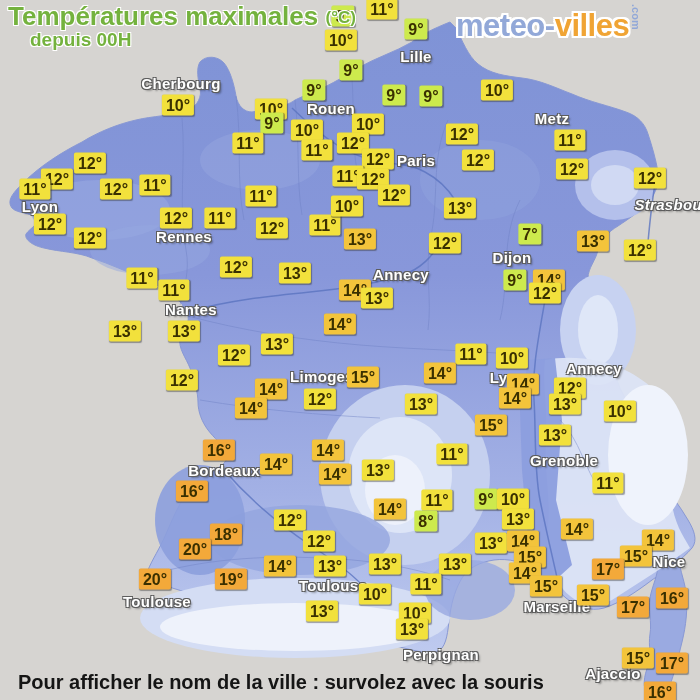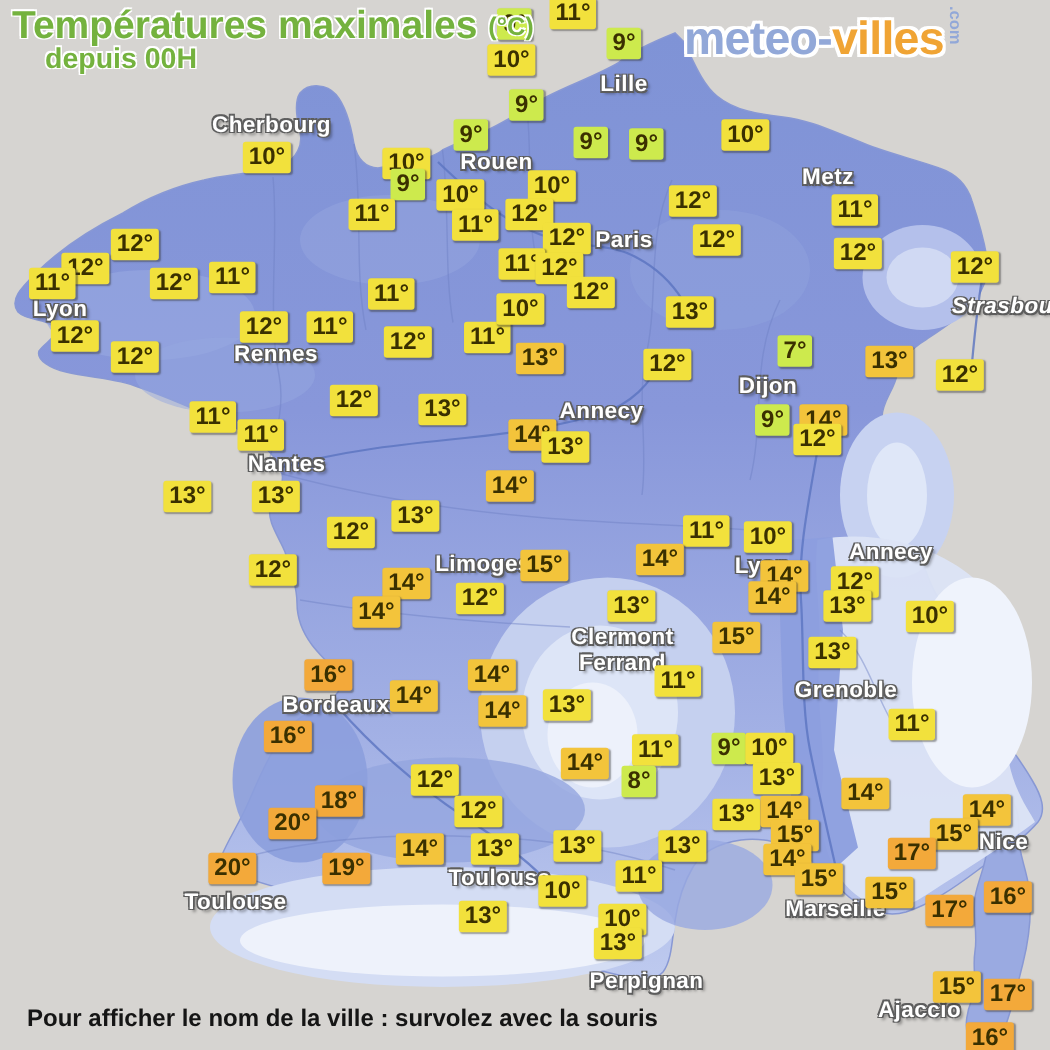--- a/index.html
+++ b/index.html
@@ -36,21 +36,21 @@
   .logo .lcom{display:inline-block;writing-mode:vertical-rl;font-size:11px;
         font-weight:bold;color:#92a8d8;letter-spacing:0;vertical-align:6px;
         text-shadow:none;margin-left:1px}
 
   .datebox{position:absolute;right:0;top:51px;z-index:20;background:#fdfdfd;
         font-family:"Liberation Mono","DejaVu Sans Mono",monospace;
         font-size:13px;font-weight:bold;color:#111;padding:3px 6px 3px 9px;
         white-space:nowrap}
 
   .footer{position:absolute;left:18px;top:671px;z-index:20;
-        font-size:16px;font-weight:bold;color:#151515;white-space:nowrap}
+        font-size:20px;font-weight:bold;color:#151515;white-space:nowrap}
 </style>
 </head>
 <body>
 
 <div id="stage">
 
   <svg id="france-svg" width="700" height="700" viewBox="0 0 700 700">
     <defs>
       <linearGradient id="fr" x1="0" y1="0" x2="0" y2="1">
         <stop offset="0" stop-color="#7f93d6"></stop>
@@ -133,29 +133,27 @@
       <div class="city" style="left: 416px; top: 161px;">Paris</div>
       <div class="city" style="left: 676px; top: 205px; font-style: italic;">Strasbourg</div>
       <div class="city" style="left: 40px; top: 207px;">Lyon</div>
       <div class="city" style="left: 184px; top: 237px;">Rennes</div>
       <div class="city" style="left: 512px; top: 258px;">Dijon</div>
       <div class="city" style="left: 401px; top: 275px;">Annecy</div>
       <div class="city" style="left: 191px; top: 310px;">Nantes</div>
       <div class="city" style="left: 322px; top: 377px;">Limoges</div>
       <div class="city" style="left: 508px; top: 378px;">Lyon</div>
       <div class="city" style="left: 594px; top: 369px;">Annecy</div>
-      <div class="city" style="left: 415px; top: 434px;">Clermont
-Ferrand</div>
       <div class="city" style="left: 564px; top: 461px;">Grenoble</div>
       <div class="city" style="left: 224px; top: 471px;">Bordeaux</div>
       <div class="city" style="left: 333px; top: 586px;">Toulouse</div>
       <div class="city" style="left: 157px; top: 602px;">Toulouse</div>
       <div class="city" style="left: 669px; top: 562px;">Nice</div>
       <div class="city" style="left: 557px; top: 607px;">Marseille</div>
-      <div class="city" style="left: 431px; top: 655px;">Perpignan</div>
+      <div class="city" style="left: 441px; top: 655px;">Perpignan</div>
       <div class="city" style="left: 613px; top: 674px;">Ajaccio</div>
       <div class="temp" style="left: 382px; top: 9px; background: rgb(242, 225, 60);">11°</div>
       <div class="temp" style="left: 343px; top: 16px; background: rgb(205, 234, 77);">9°</div>
       <div class="temp" style="left: 416px; top: 29px; background: rgb(205, 234, 77);">9°</div>
       <div class="temp" style="left: 341px; top: 40px; background: rgb(242, 225, 60);">10°</div>
       <div class="temp" style="left: 351px; top: 70px; background: rgb(205, 234, 77);">9°</div>
       <div class="temp" style="left: 314px; top: 90px; background: rgb(205, 234, 77);">9°</div>
       <div class="temp" style="left: 394px; top: 95px; background: rgb(205, 234, 77);">9°</div>
       <div class="temp" style="left: 431px; top: 96px; background: rgb(205, 234, 77);">9°</div>
       <div class="temp" style="left: 497px; top: 90px; background: rgb(242, 225, 60);">10°</div>

